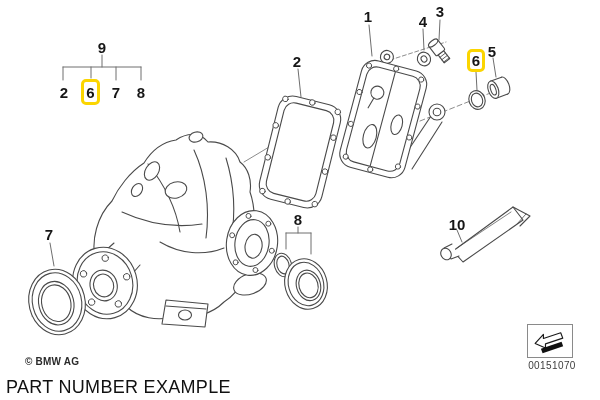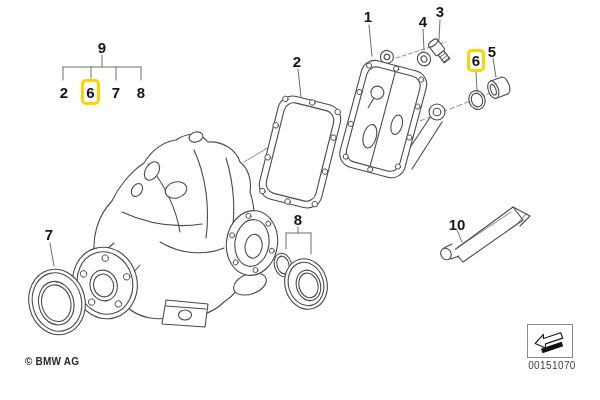--- a/index.html
+++ b/index.html
@@ -243,20 +243,21 @@
   <div class="hlbox" style="left:467px;top:49px;width:18px;height:23px">
     <span class="lbl">6</span>
   </div>
   <div class="lbl" style="left:492px;top:51px">5</div>
 
   <div class="lbl" style="left:49px;top:234px">7</div>
   <div class="lbl" style="left:298px;top:219px">8</div>
   <div class="lbl" style="left:457px;top:224px">10</div>
 
   <div class="copyright">© BMW AG</div>
+  <div class="caption">PART NUMBER EXAMPLE</div>
 
   <div class="stampbox">
     <svg width="40" height="28" viewBox="0 0 46 34">
       <path d="M5 20 L15 9 L15 14 L36 7 L38.5 13.5 L17.5 20.5 L17.5 25.5 Z" fill="#ffffff" stroke="#1a1a1a" stroke-width="1.4" stroke-linejoin="round"></path>
       <path d="M12 26.5 L37 18 L39 23.5 L14 32 Z" fill="#111111"></path>
     </svg>
   </div>
   <div class="stampnum">00151070</div>
 
 </div>

